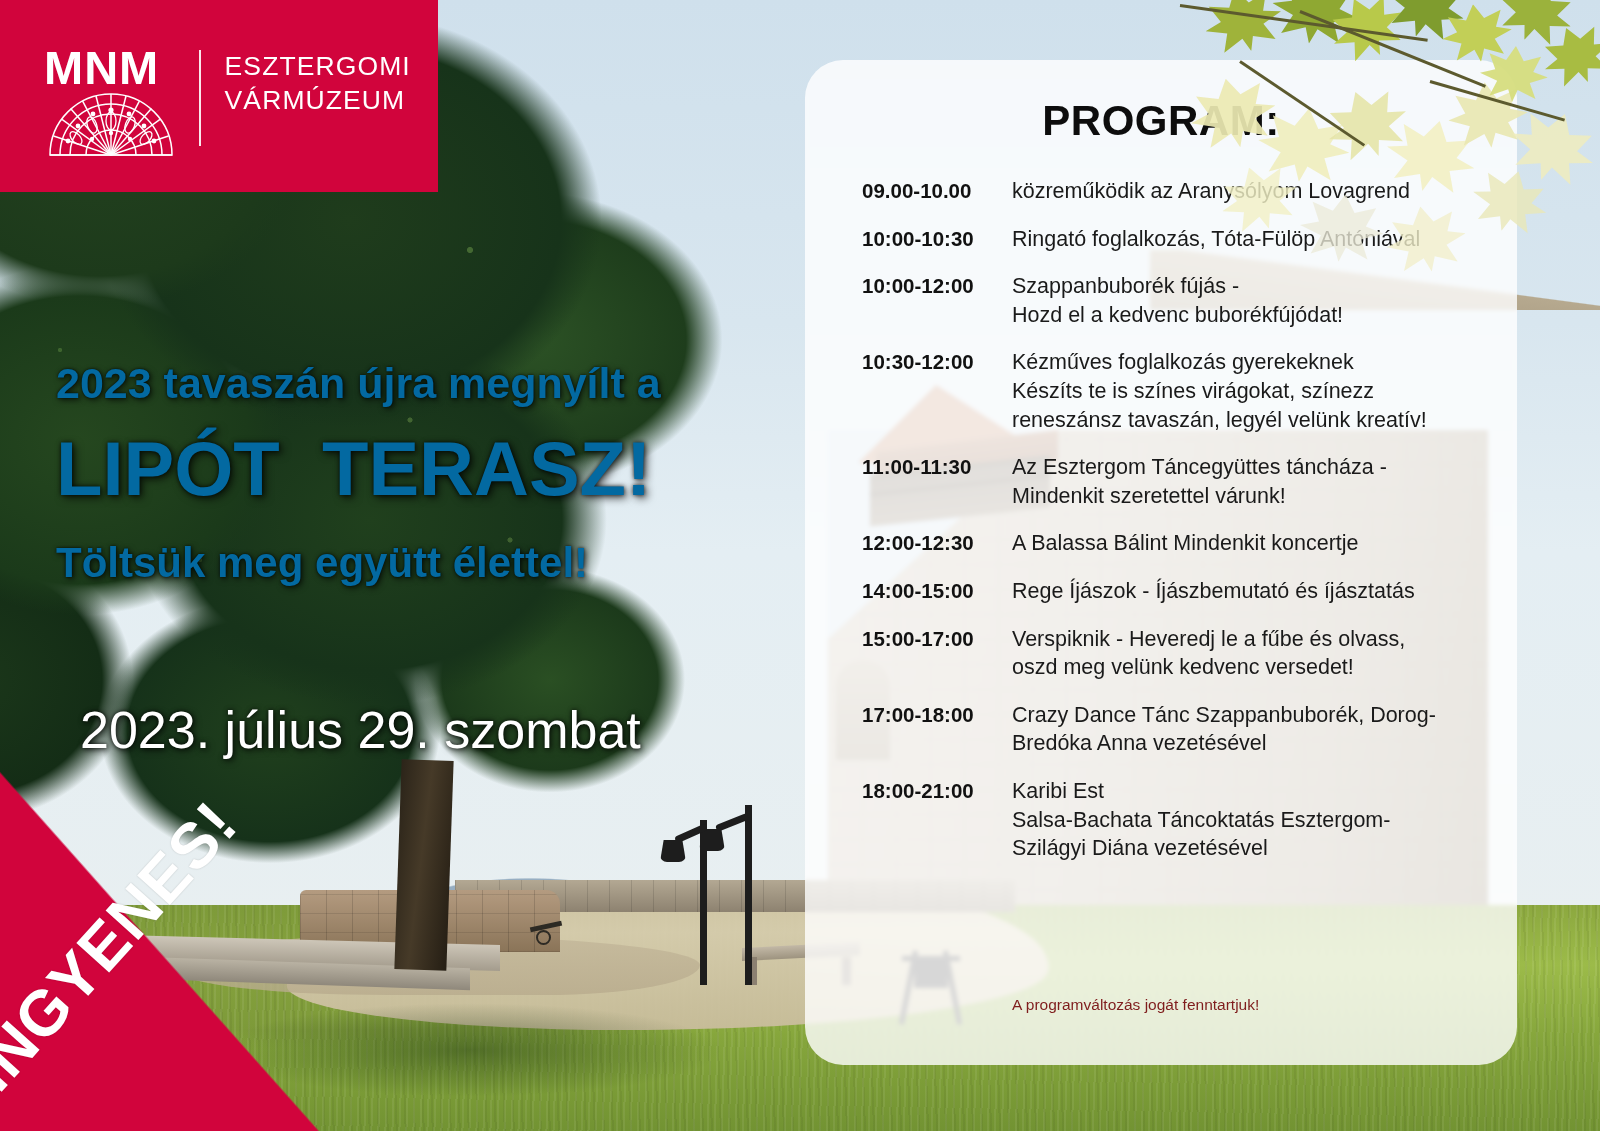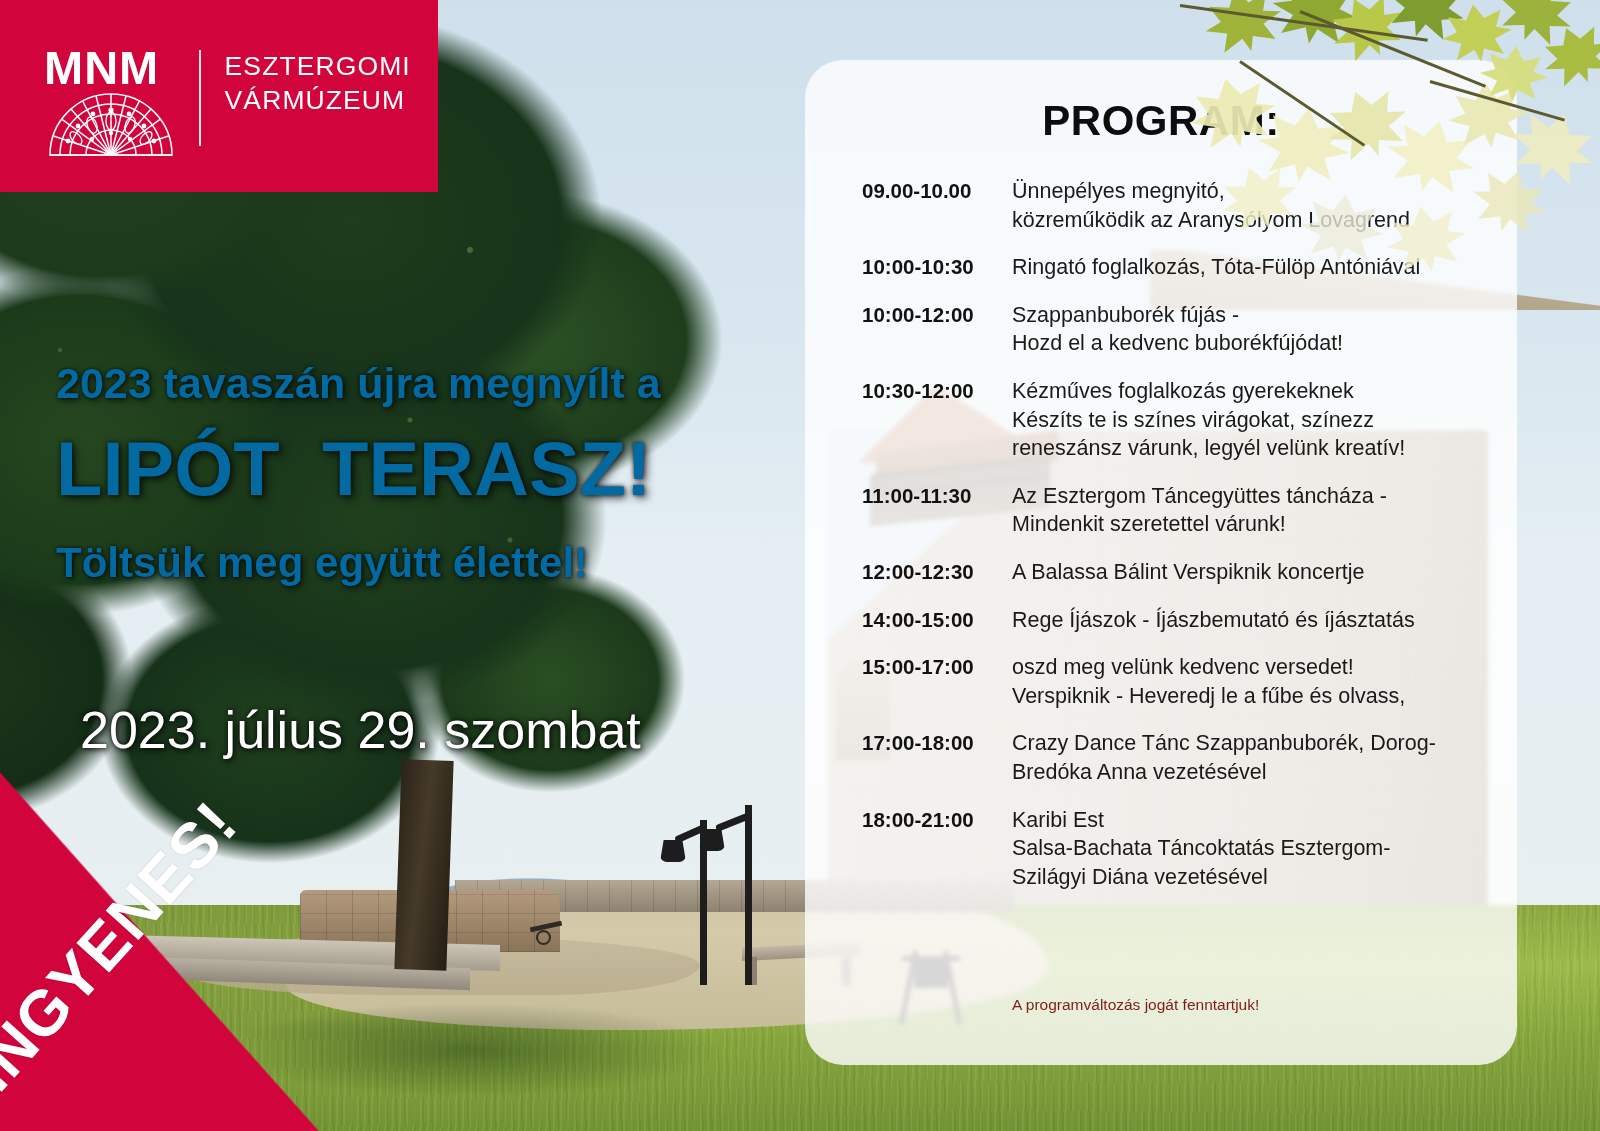--- a/index.html
+++ b/index.html
@@ -379,21 +379,20 @@
     <div class="tree-texture"></div>
     <div class="trunk"></div>
   </div>
 
   <div class="panel">
     <div class="panel-title">PROGRAM:</div>
     <div class="schedule" id="schedule">
         <div class="sched-row">
           <div class="sched-time">09.00-10.00</div>
           <div class="sched-desc">
-            <div>Ünnepélyes megnyitó,</div>
             <div>közreműködik az Aranysólyom Lovagrend</div>
           </div>
         </div>
         <div class="sched-row">
           <div class="sched-time">10:00-10:30</div>
           <div class="sched-desc">
             <div>Ringató foglalkozás, Tóta-Fülöp Antóniával</div>
           </div>
         </div>
         <div class="sched-row">
@@ -401,47 +400,47 @@
           <div class="sched-desc">
             <div>Szappanbuborék fújás -</div>
             <div>Hozd el a kedvenc buborékfújódat!</div>
           </div>
         </div>
         <div class="sched-row">
           <div class="sched-time">10:30-12:00</div>
           <div class="sched-desc">
             <div>Kézműves foglalkozás gyerekeknek</div>
             <div>Készíts te is színes virágokat, színezz</div>
-            <div>reneszánsz várunk, legyél velünk kreatív!</div>
+            <div>reneszánsz tavaszán, legyél velünk kreatív!</div>
           </div>
         </div>
         <div class="sched-row">
           <div class="sched-time">11:00-11:30</div>
           <div class="sched-desc">
             <div>Az Esztergom Táncegyüttes táncháza -</div>
             <div>Mindenkit szeretettel várunk!</div>
           </div>
         </div>
         <div class="sched-row">
           <div class="sched-time">12:00-12:30</div>
           <div class="sched-desc">
-            <div>A Balassa Bálint Verspiknik koncertje</div>
+            <div>A Balassa Bálint Mindenkit koncertje</div>
           </div>
         </div>
         <div class="sched-row">
           <div class="sched-time">14:00-15:00</div>
           <div class="sched-desc">
             <div>Rege Íjászok - Íjászbemutató és íjásztatás</div>
           </div>
         </div>
         <div class="sched-row">
           <div class="sched-time">15:00-17:00</div>
           <div class="sched-desc">
+            <div>Verspiknik - Heveredj le a fűbe és olvass,</div>
             <div>oszd meg velünk kedvenc versedet!</div>
-            <div>Verspiknik - Heveredj le a fűbe és olvass,</div>
           </div>
         </div>
         <div class="sched-row">
           <div class="sched-time">17:00-18:00</div>
           <div class="sched-desc">
             <div>Crazy Dance Tánc Szappanbuborék, Dorog-</div>
             <div>Bredóka Anna vezetésével</div>
           </div>
         </div>
         <div class="sched-row">

